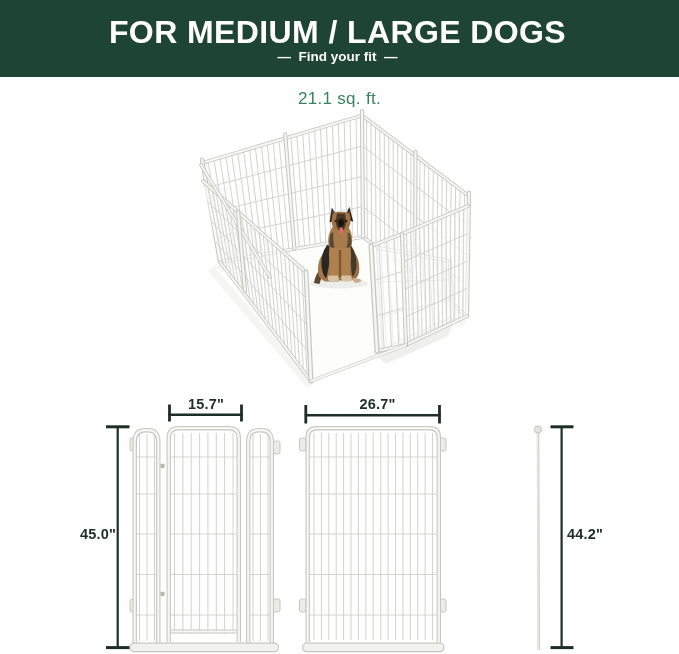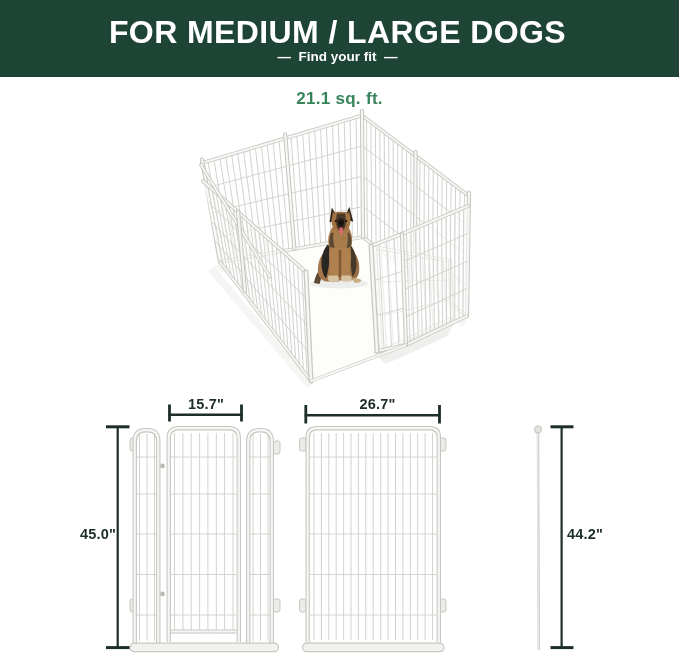--- a/index.html
+++ b/index.html
@@ -5,21 +5,21 @@
 * { margin:0; padding:0; box-sizing:border-box; }
 html,body { width:679px; height:654px; background:#ffffff; overflow:hidden;
   font-family:"Liberation Sans", sans-serif; }
 .stage { position:relative; width:679px; height:654px; background:#ffffff; }
 .header { position:absolute; left:0; top:0; width:679px; height:77px; background:#1d4434; }
 .title { position:absolute; left:-2px; top:14px; width:679px; text-align:center; color:#ffffff;
   font-size:32px; font-weight:bold; letter-spacing:0.4px; white-space:nowrap; }
 .subtitle { position:absolute; left:-2px; top:49px; width:679px; text-align:center; color:#ffffff;
   font-size:13.5px; font-weight:bold; letter-spacing:0px; }
 .sqft { position:absolute; left:0; top:89px; width:679px; text-align:center; color:#37845a;
-  font-size:17px; font-weight:bold; letter-spacing:0.3px; }
+  font-size:17px; font-weight:normal; letter-spacing:0.3px; }
 .dimtxt { font-family:"Liberation Sans", sans-serif; font-size:14.5px; font-weight:bold; fill:#1c2e26;
   letter-spacing:0.2px; }
 </style>
 </head>
 <body>
 <div class="stage">
 
 <div class="header"></div>
 
 <div class="title">FOR MEDIUM / LARGE DOGS</div>

